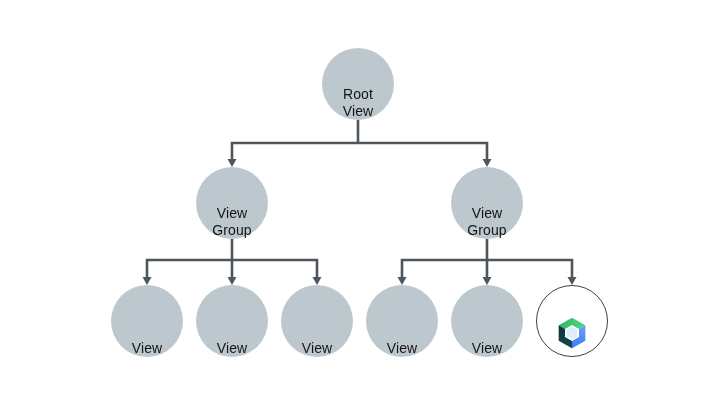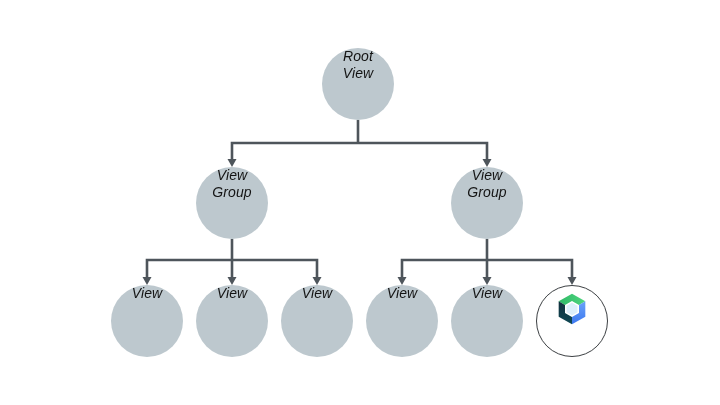--- a/index.html
+++ b/index.html
@@ -31,24 +31,23 @@
     fill: var(--connector, #4e555b);
     stroke: none;
   }
   .node {
     position: absolute;
     width: 72px;
     height: 72px;
     border-radius: 50%;
     background: var(--node-fill, #bdc8ce);
     display: flex;
-    align-items: flex-start;
+    align-items: flex-end;
     justify-content: center;
     text-align: center;
-    font-style: italic;
   }
   .node .label {
     font-size: 14px;
     line-height: 17px;
     color: var(--node-text, #141414);
     white-space: pre-line;
     letter-spacing: 0.1px;
   }
   .node.compose {
     background: #ffffff;

